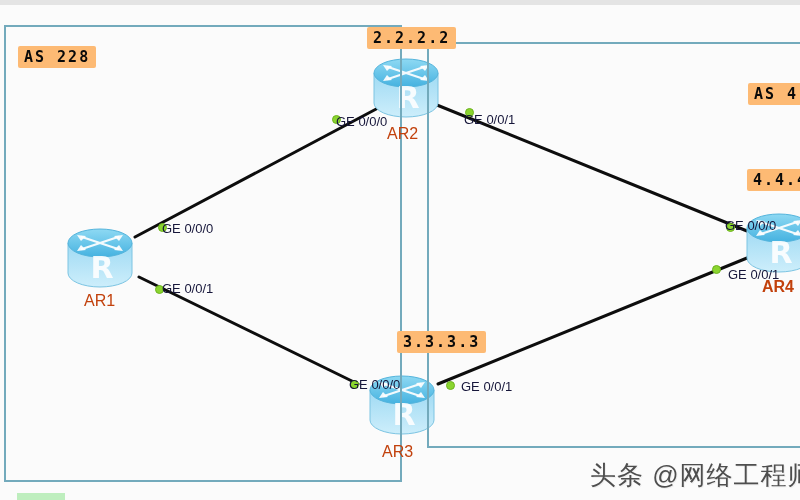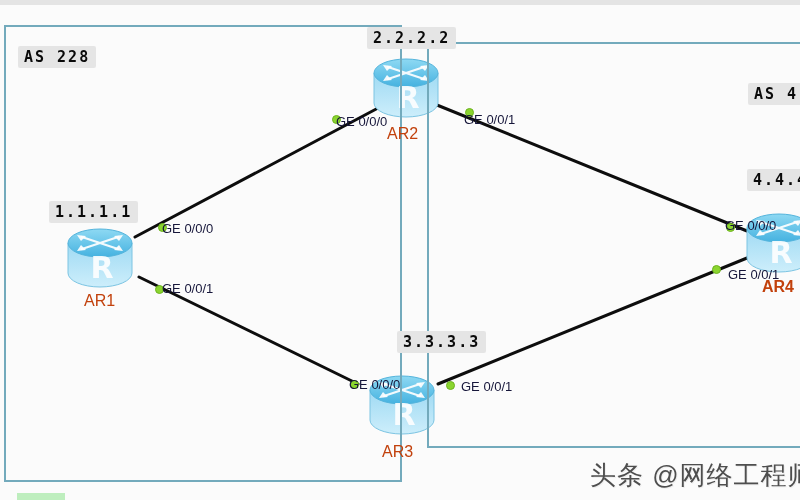--- a/index.html
+++ b/index.html
@@ -25,21 +25,21 @@
   .router svg{display:block;width:70px;height:64px;}
   .router-letter{font-family:"DejaVu Sans", sans-serif;font-weight:bold;font-size:30px;fill:#ffffff;opacity:.9;}
   
   .dot{position:absolute;width:9px;height:9px;border-radius:50%;background:#8bd52f;border:1px solid #6db31f;box-sizing:border-box;z-index:40;}
   
   .ge{position:absolute;font-size:13px;color:#16163a;white-space:nowrap;z-index:45;}
   
   .rname{position:absolute;font-size:16px;color:#c2410c;white-space:nowrap;z-index:45;}
   
   .glabel{
-    position:absolute;background:#e5e5e5;color:#0a0a0a;
+    position:absolute;background:#fdba74;color:#0a0a0a;
     font-family:"DejaVu Sans Mono", monospace;font-weight:bold;font-size:15px;
     letter-spacing:2px;padding:2px 6px;border-radius:2px;white-space:nowrap;z-index:50;
   }
   #ip-ar1{left:49px;top:201px;}
   #ip-ar2{left:367px;top:27px;}
   #ip-ar3{left:359px;top:331px;margin-left:38px;}
   #ip-ar4{left:747px;top:169px;}
   #as123-label{left:18px;top:46px;}
   #as4-label{left:748px;top:83px;}
   .partial-label{position:absolute;left:17px;top:493px;width:48px;height:7px;background:#9ce69c;opacity:.65;z-index:50;}
@@ -162,21 +162,20 @@
   <div class="ge" style="left:349px;top:377px;">GE 0/0/0</div>
   <div class="ge" style="left:461px;top:379px;">GE 0/0/1</div>
   <div class="ge" style="left:725px;top:218px;">GE 0/0/0</div>
   <div class="ge" style="left:728px;top:267px;">GE 0/0/1</div>
 
   <div class="rname" style="left:84px;top:292px;">AR1</div>
   <div class="rname" style="left:387px;top:125px;">AR2</div>
   <div class="rname" style="left:382px;top:443px;">AR3</div>
   <div class="rname" style="left:762px;top:278px;font-weight:bold;">AR4</div>
 
-  <div class="glabel" id="ip-ar1">1.1.1.1</div>
   <div class="glabel" id="ip-ar2">2.2.2.2</div>
   <div class="glabel" id="ip-ar3">3.3.3.3</div>
   <div class="glabel" id="ip-ar4">4.4.4.4</div>
 
   <div class="glabel" id="as123-label">AS 228</div>
   <div class="glabel" id="as4-label">AS 4</div>
 
   <div class="partial-label"></div>
 
   <div class="wm" id="wm-dark">头条 @网络工程师模</div>

